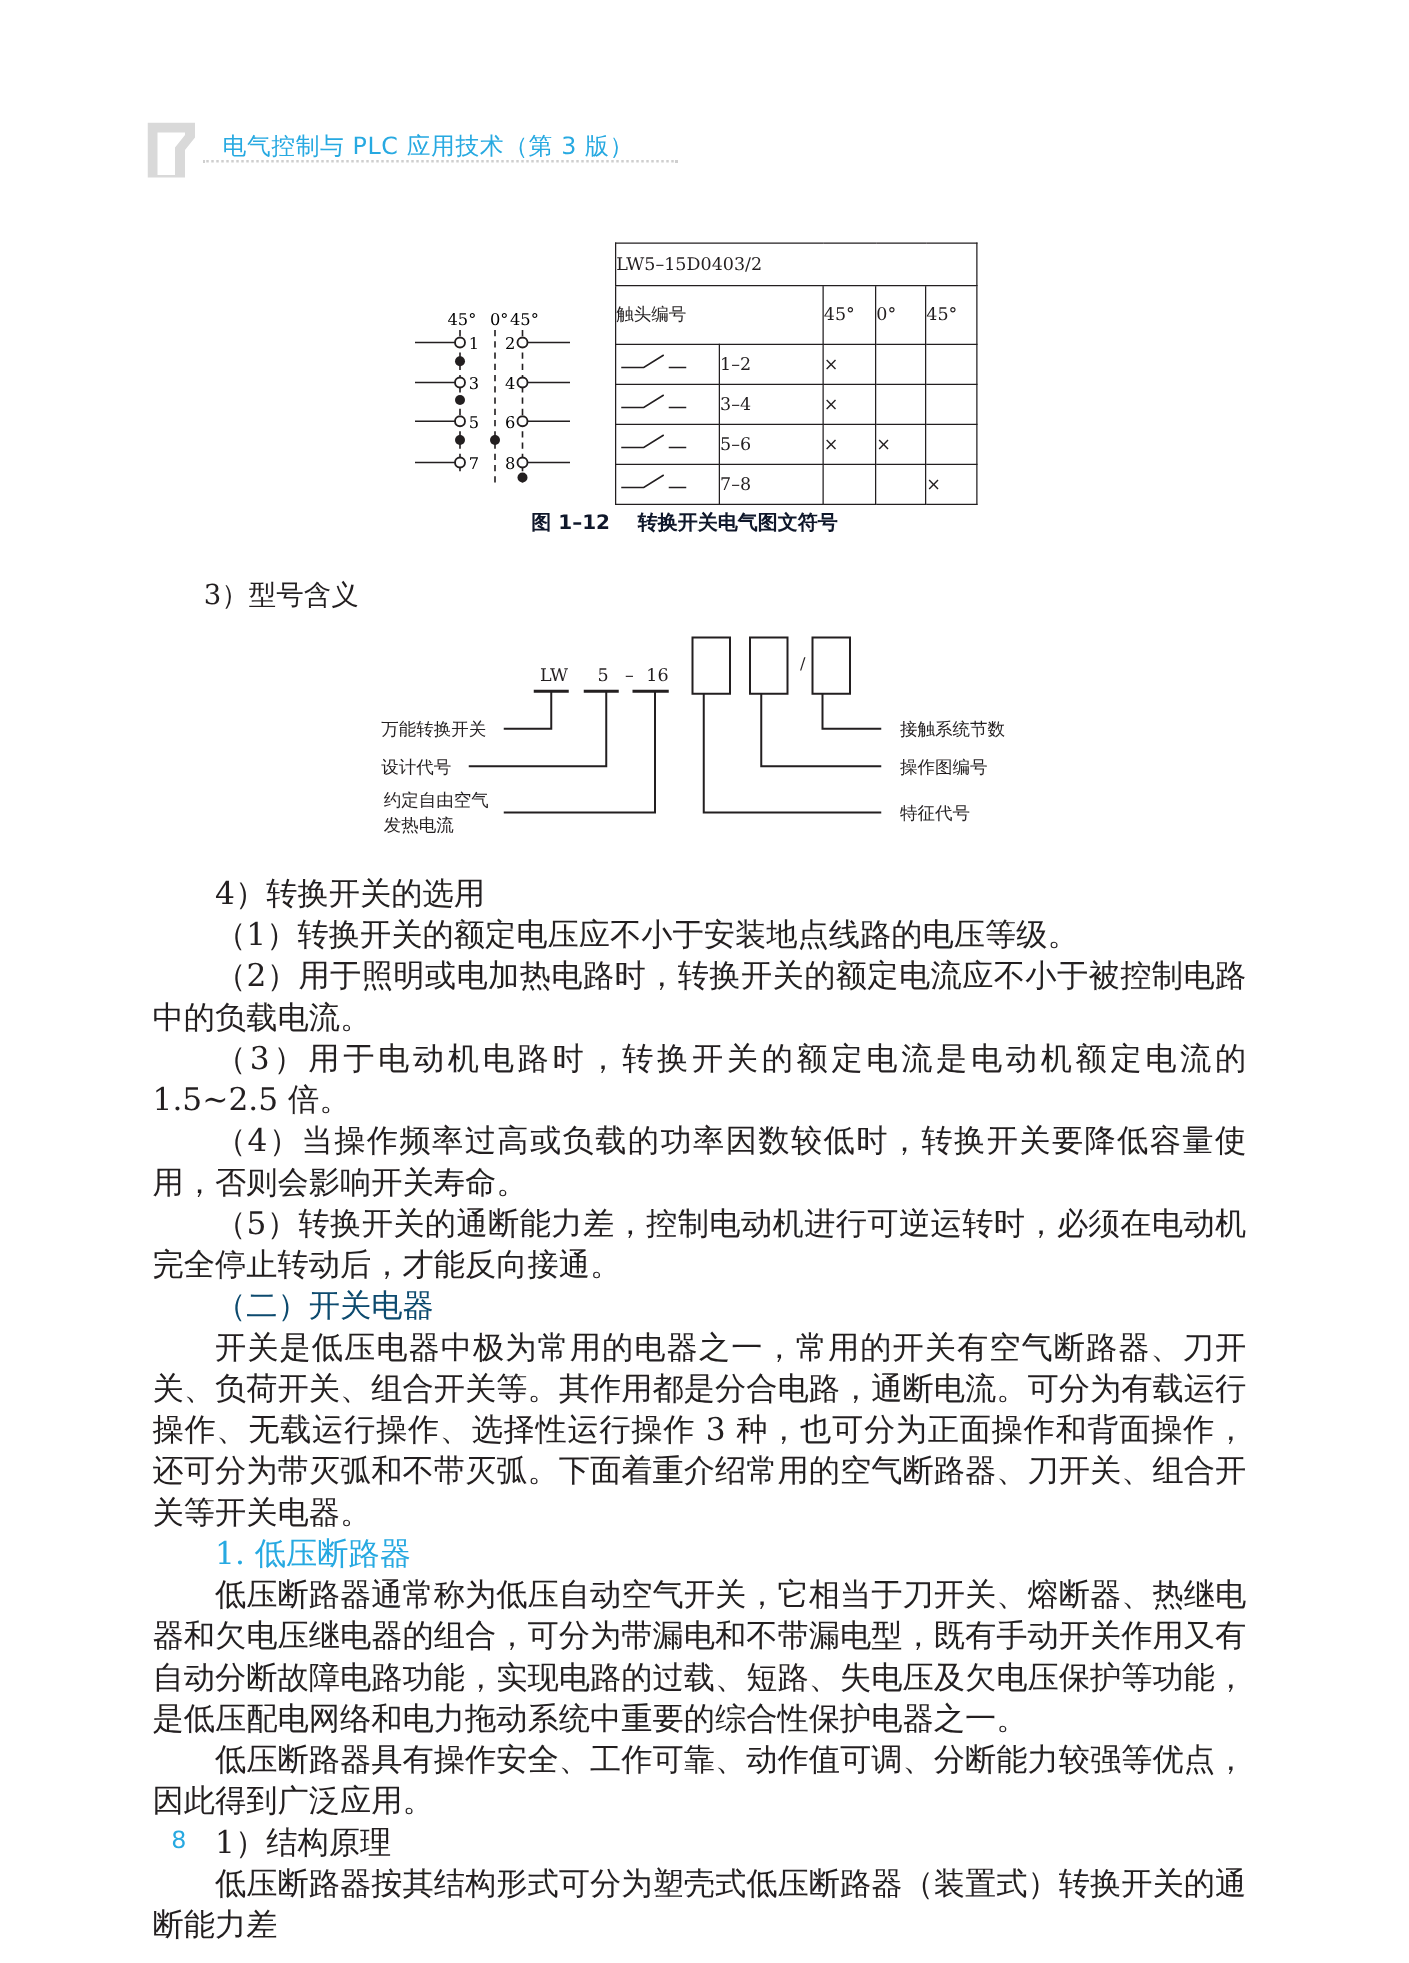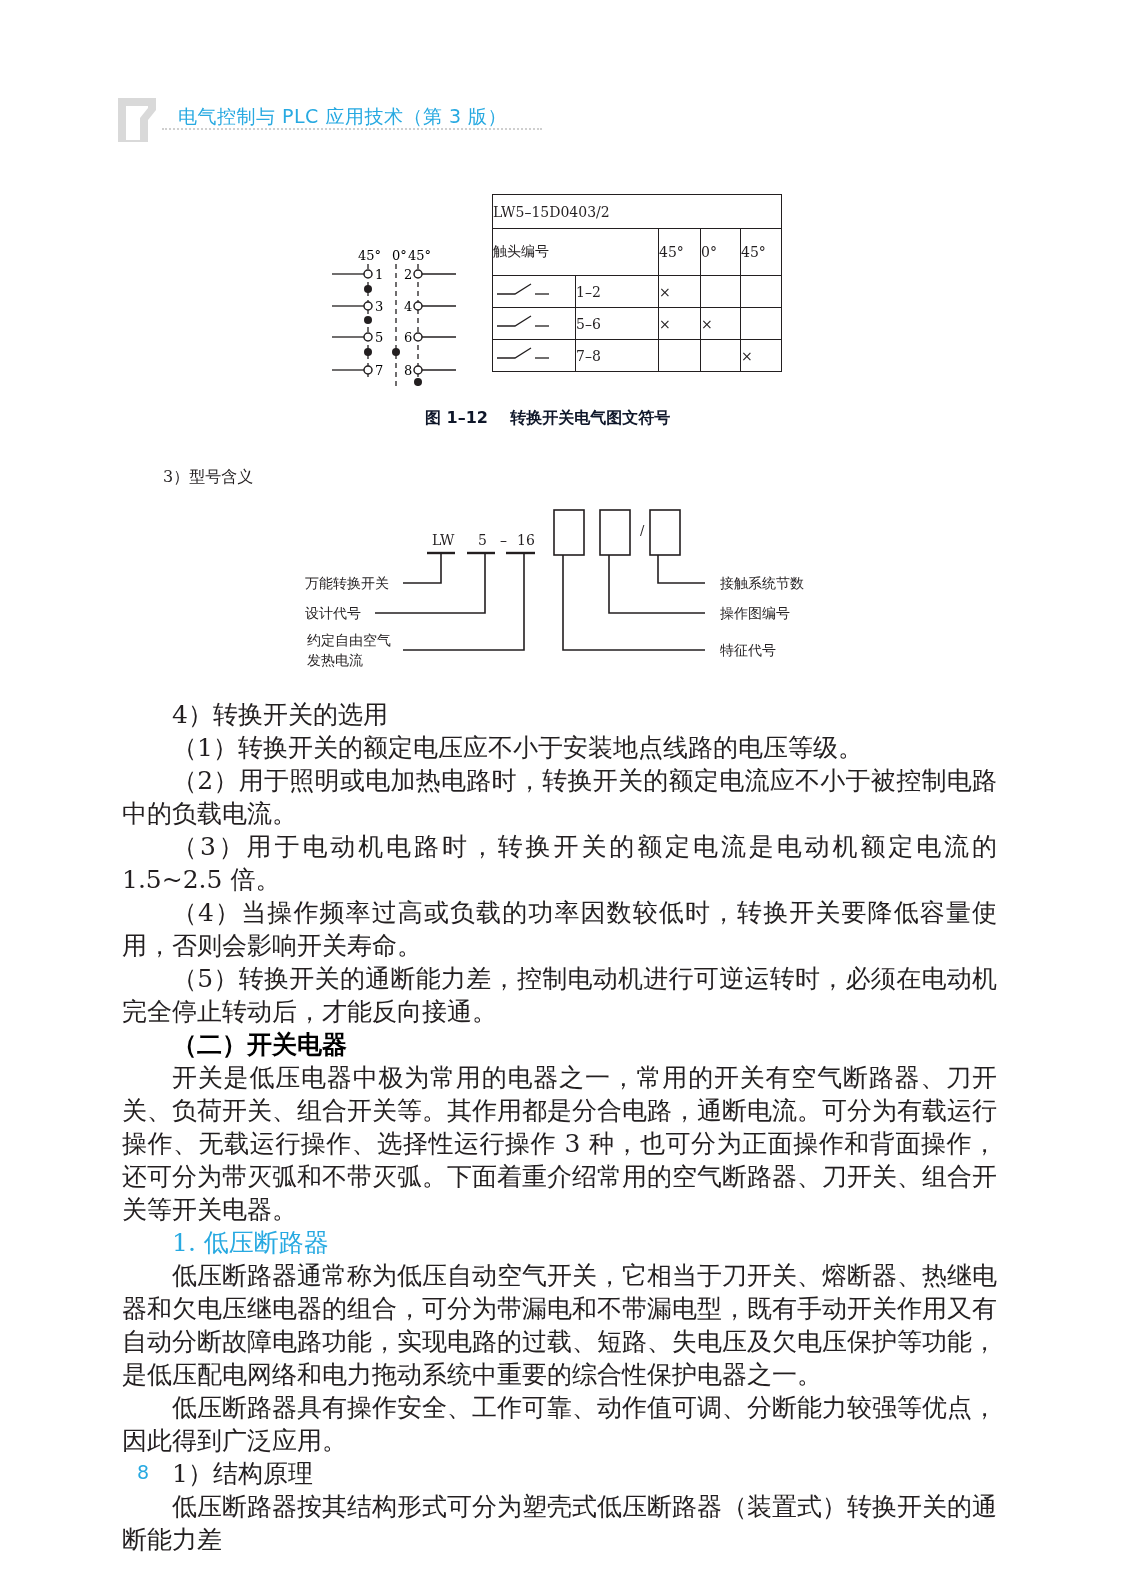--- a/index.html
+++ b/index.html
@@ -19,24 +19,24 @@
   .switch-table td { border: 1.6px solid #231f20; text-align: left; padding: 0; }
   .switch-table .model { height: 33px; font-size: 14px; }
   .switch-table .hdr { height: 47px; }
   .switch-table .row td { height: 31px; }
   .c1 { width: 82px; } .c2 { width: 82px; } .c3 { width: 41px; } .c4 { width: 39px; } .c5 { width: 40px; }
   .mark { font-family: "DejaVu Sans", sans-serif; font-size: 14px; }
 
   .fig-caption { left: 425px; top: 408px; font-family: "DejaVu Sans", "Liberation Sans", sans-serif;
                  font-size: 16px; font-weight: bold; color: #0f172a; white-space: pre; }
 
-  .para { font-size: 16px; line-height: 33px; white-space: nowrap; }
+  .para { font-size: 22px; line-height: 33px; white-space: nowrap; }
   .text-block { left: 122px; width: 875px; font-size: 25px; line-height: 33px; text-align: justify; }
   .text-block p { margin: 0; text-indent: 2em; }
-  .blue-head { color: #000000; font-family: "DejaVu Sans", "Liberation Sans", sans-serif; font-weight: bold; }
+  .blue-head { color: #0c4a6e; font-family: "DejaVu Sans", "Liberation Sans", sans-serif; }
   .blue-sub { color: #27a9e1; }
 
   .model-svg { left: 295px; top: 505px; }
 
   .page-num { left: 137px; top: 1461px; font-family: "DejaVu Sans", "Liberation Sans", sans-serif;
               font-size: 19px; color: #27a9e1; }
 </style>
 </head>
 <body>
 
@@ -108,20 +108,30 @@
     <td class="c2">1–2</td>
     <td class="mark">×</td>
     <td class="mark"></td>
     <td class="mark"></td>
   </tr>
   <tr class="row">
     <td class="c1"><svg width="60" height="16">
             <polyline points="4,12 22,12 38,2" fill="none" stroke="#231f20" stroke-width="1.3"></polyline>
             <line x1="42" y1="12" x2="56" y2="12" stroke="#231f20" stroke-width="1.3"></line>
           </svg></td>
+    <td class="c2">3–4</td>
+    <td class="mark">×</td>
+    <td class="mark"></td>
+    <td class="mark"></td>
+  </tr>
+  <tr class="row">
+    <td class="c1"><svg width="60" height="16">
+            <polyline points="4,12 22,12 38,2" fill="none" stroke="#231f20" stroke-width="1.3"></polyline>
+            <line x1="42" y1="12" x2="56" y2="12" stroke="#231f20" stroke-width="1.3"></line>
+          </svg></td>
     <td class="c2">5–6</td>
     <td class="mark">×</td>
     <td class="mark">×</td>
     <td class="mark"></td>
   </tr>
   <tr class="row">
     <td class="c1"><svg width="60" height="16">
             <polyline points="4,12 22,12 38,2" fill="none" stroke="#231f20" stroke-width="1.3"></polyline>
             <line x1="42" y1="12" x2="56" y2="12" stroke="#231f20" stroke-width="1.3"></line>
           </svg></td>

